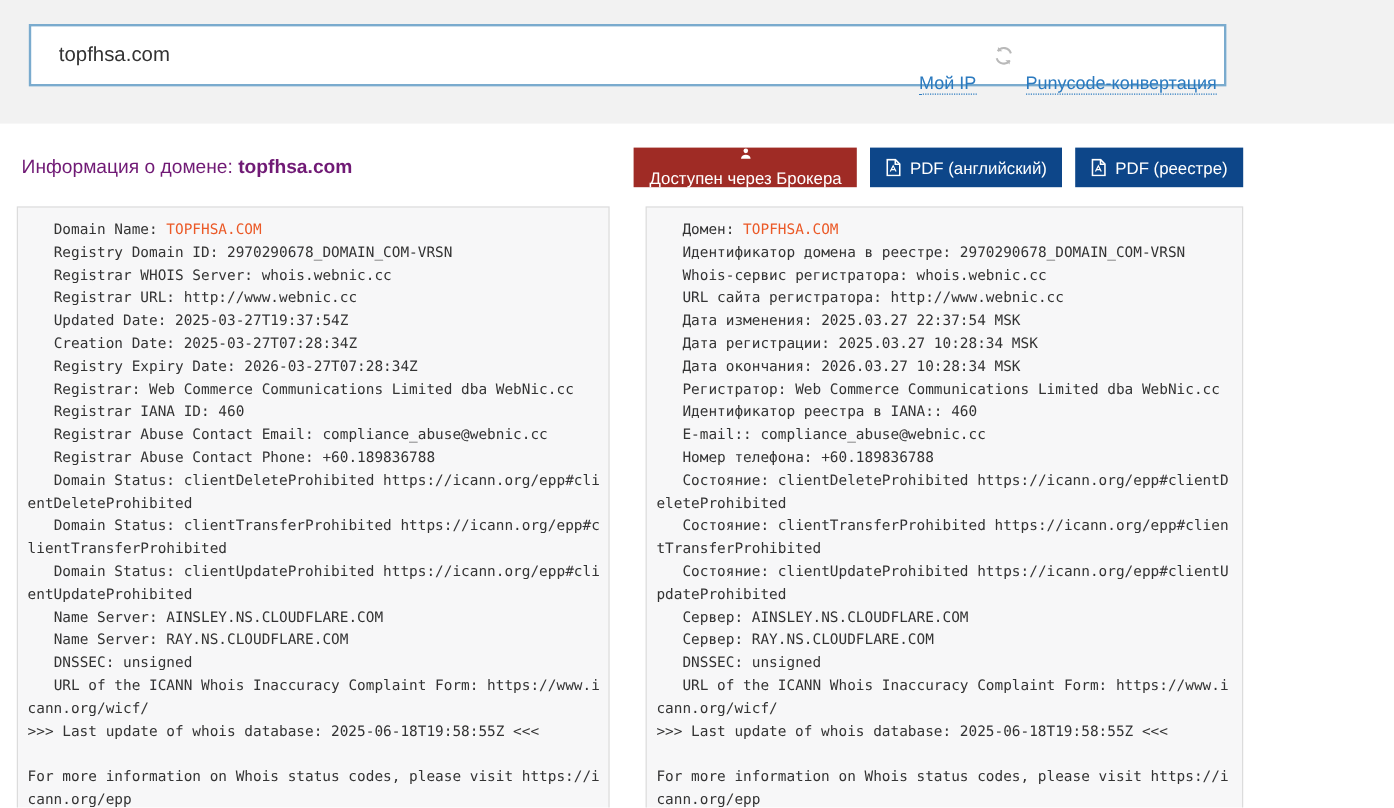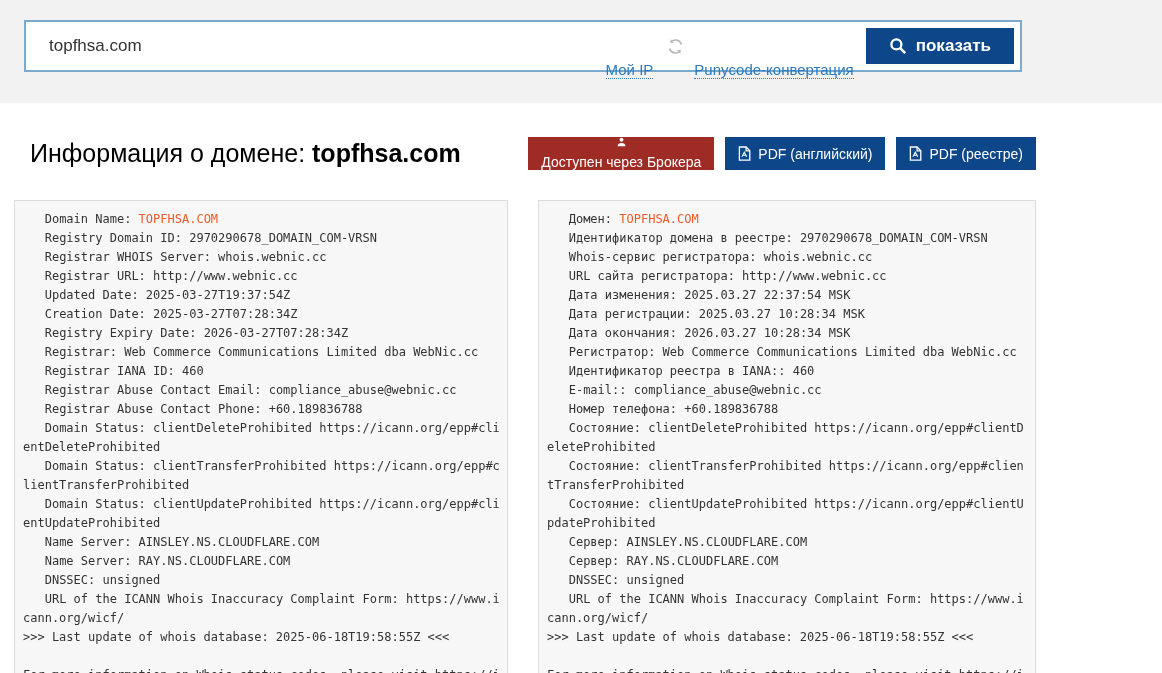--- a/index.html
+++ b/index.html
@@ -40,21 +40,21 @@
     font-family: "Liberation Sans", sans-serif;
     font-weight: bold; font-size: 17px;
     display: flex; align-items: center; gap: 9px;
     padding: 0 23px;
   }
   
   .head-row {
     margin: 20px 0 0 14px; width: 1022px;
     display: flex; justify-content: space-between; align-items: center;
   }
-  .page-title { margin: 16px; font-size: 25px; font-weight: normal; color: #000000; }
+  .page-title { margin: 4px; font-size: 16px; font-weight: normal; color: #701a75; }
   .page-title b { font-weight: bold; }
   .actions { display: flex; gap: 11px; }
   .act-btn {
     height: 33px; border: none; cursor: pointer;
     color: #fff; font-family: "Liberation Sans", sans-serif; font-size: 14px;
     display: flex; align-items: center; gap: 7px; padding: 0 13px;
     white-space: nowrap;
   }
   .act-btn.broker { background: var(--broker-red, #9f2b25); flex-direction: column; }
   .act-btn.pdf { background: var(--accent-blue, #0d4689); }
@@ -82,27 +82,20 @@
       <a class="dotted-link">Мой IP</a>
       <span class="refresh-wrap">
         <svg width="17" height="17" viewBox="0 0 17 17">
           <path d="M14.4 6.5A6.2 6.2 0 0 0 3.4 4.6" stroke="#b9b9b9" stroke-width="1.7" fill="none"></path>
           <path d="M2.6 10.5a6.2 6.2 0 0 0 11 1.9" stroke="#b9b9b9" stroke-width="1.7" fill="none"></path>
           <path d="M3.6 1.2v3.6h3.6z" fill="#b9b9b9"></path>
           <path d="M13.4 15.8v-3.6H9.8z" fill="#b9b9b9"></path>
         </svg>
       </span>
       <a class="dotted-link">Punycode-конвертация</a>
-      <button class="show-btn">
-        <svg width="18" height="18" viewBox="0 0 18 18">
-          <circle cx="7.4" cy="7.4" r="5" stroke="#fff" stroke-width="2.3" fill="none"></circle>
-          <line x1="11.2" y1="11.2" x2="16.2" y2="16.2" stroke="#fff" stroke-width="2.6"></line>
-        </svg>
-        <span>показать</span>
-      </button>
     </div>
   </div>
 </div>
 
 <div class="head-row">
   <h1 class="page-title"><span>Информация о домене: </span><b>topfhsa.com</b></h1>
   <div class="actions">
     <button class="act-btn broker">
       <svg width="13" height="14" viewBox="0 0 14 14">
         <circle cx="7" cy="3.8" r="2.7" fill="#fff"></circle>

